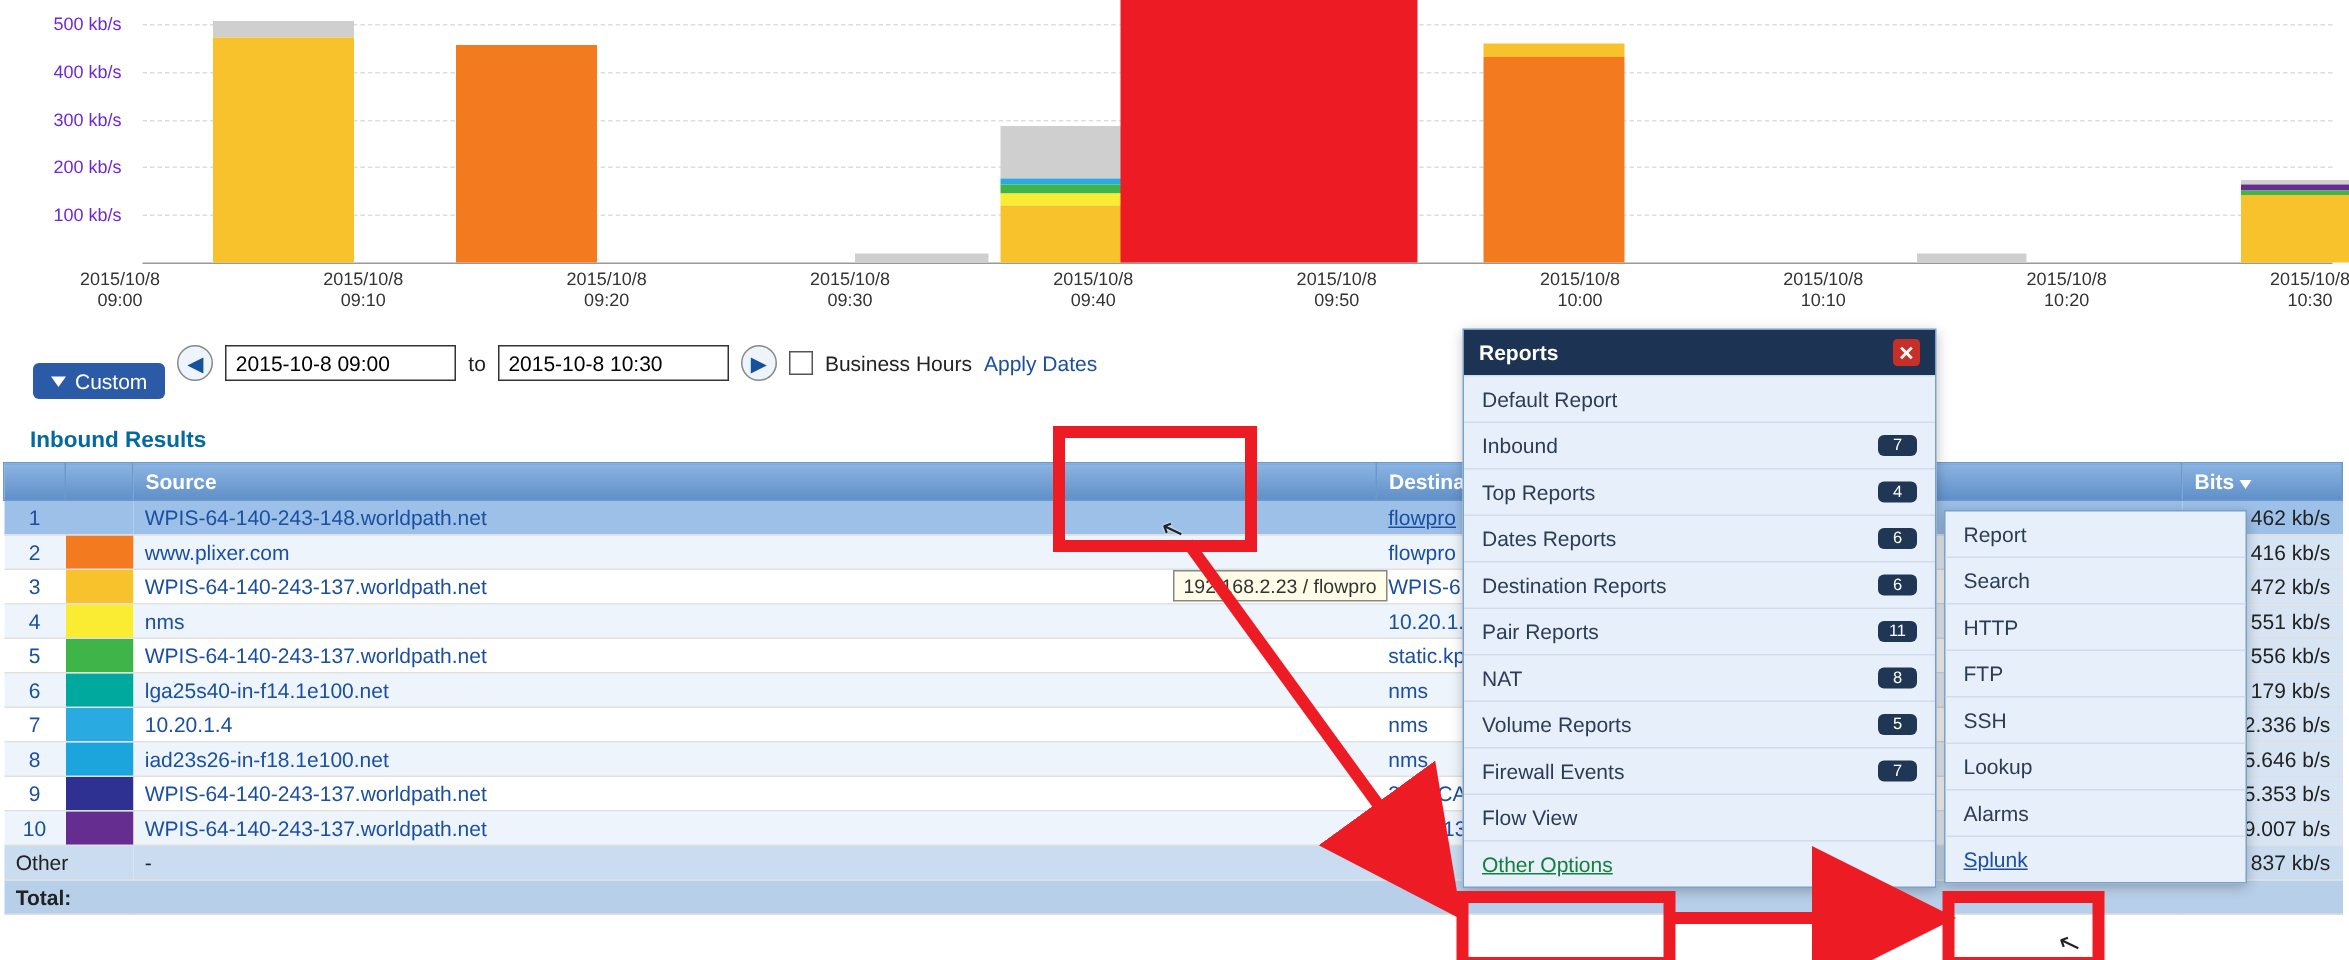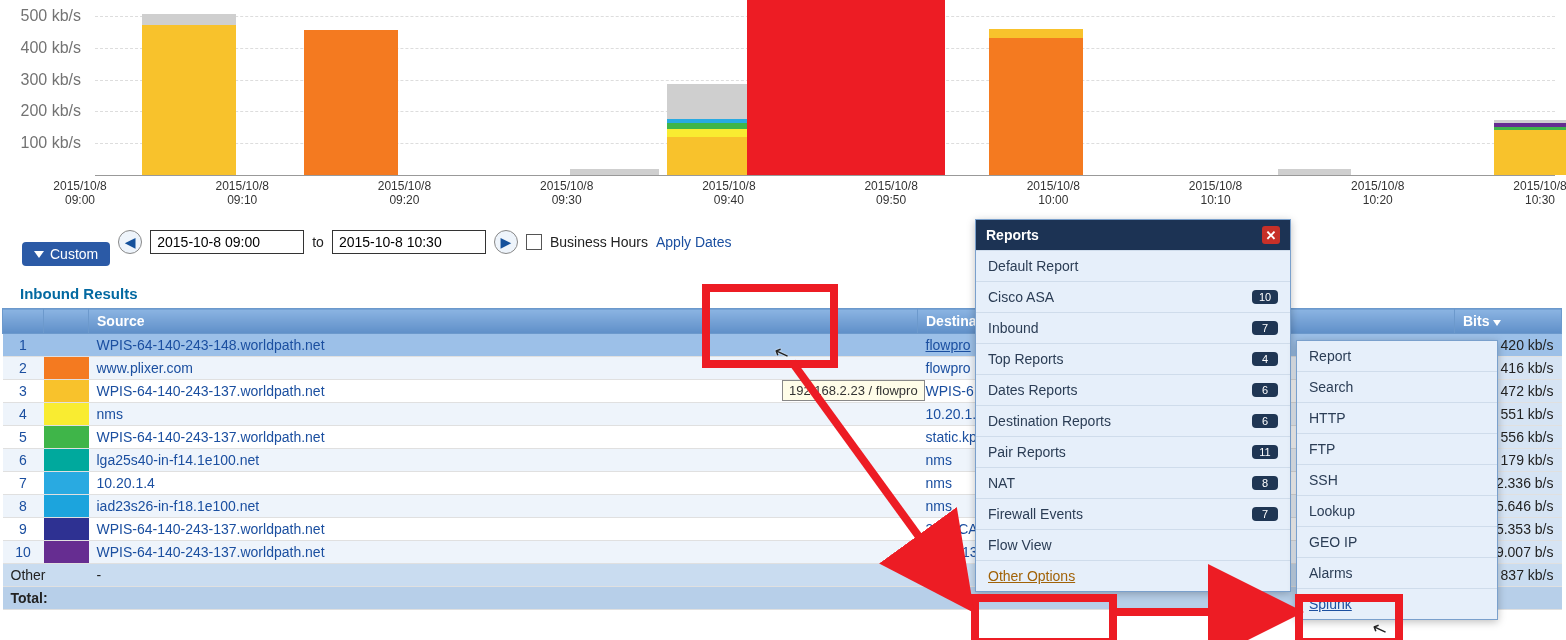--- a/index.html
+++ b/index.html
@@ -1,21 +1,21 @@
 <!DOCTYPE html>
 <html><head>
 <meta charset="utf-8">
 <style>
   html, body { margin:0; padding:0; font-family: Arial, Helvetica, sans-serif; font-size:14px; color:#222; background:#fff; }
   .page { position:relative; width:1566px; height:640px; overflow:hidden; }
 
   
   .chart { position:absolute; left:15px; top:0; width:1540px; height:180px; }
   .y-axis { position:absolute; left:0; top:0; width:70px; height:175px; }
-  .y-tick { position:absolute; right:4px; font-size:16px; color:#737373; transform:translateY(-50%); }
+  .y-tick { position:absolute; right:4px; font-size:12px; color:#6d28d9; transform:translateY(-50%); }
   .plot { position:absolute; left:80px; top:0; width:1460px; height:175px; border-bottom:1px solid #999; }
   .grid   { position:absolute; left:0; right:0; border-top:1px dashed #ddd; }
   .bar-group { position:absolute; bottom:0; }
   .bar-seg { display:block; }
   .x-axis { position:absolute; left:80px; top:180px; width:1460px; height:36px; }
   .x-tick { position:absolute; transform:translateX(-50%); text-align:center; font-size:12px; color:#333; line-height:1.15; }
 
   
   .controls { position:absolute; left:22px; top:227px; height:30px; display:flex; align-items:center; gap:8px; font-size:14px; }
   .btn-custom { background:#2b5aa6; color:#fff; padding:4px 12px; border-radius:4px; display:flex; align-items:center; gap:6px; cursor:pointer;margin-top:24px; }
@@ -47,21 +47,21 @@
   .tri-sm { display:inline-block; margin-left:4px; width:0;height:0;border-left:4px solid transparent;border-right:4px solid transparent;border-top:6px solid #fff; }
 
   .tooltip { position:absolute; background:#fffde8; border:1px solid #888; padding:2px 6px; font-size:13px; color:#333; white-space:nowrap; }
 
   
   .popup { position:absolute; width:314px; background:#e6effa; border:1px solid #7aa0cc; box-shadow:0 2px 8px rgba(0,0,0,.25); }
   .popup-hdr { background:#1c3354; color:#fff; padding:6px 10px; font-weight:bold; display:flex; justify-content:space-between; align-items:center; }
   .close-x { width:18px; height:18px; background:#c73028; color:#fff; border-radius:3px; display:flex; align-items:center; justify-content:center; font-size:13px; font-weight:bold; cursor:pointer; }
   .popup-row { display:flex; justify-content:space-between; align-items:center; padding:7px 12px; border-top:1px solid #cfdceb; color:#2b3d55; cursor:pointer; }
   .badge { background:#1f3654; color:#fff; border-radius:4px; font-size:11px; padding:1px 6px; min-width:14px; text-align:center; }
-  .popup-row.linkish span.lbl { color:#a16207; text-decoration:underline; }
+  .popup-row.linkish span.lbl { color:#15803d; text-decoration:underline; }
 
   .submenu { position:absolute; width:200px; background:#e6effa; border:1px solid #7aa0cc; box-shadow:0 2px 8px rgba(0,0,0,.25); }
   .submenu .row { padding:7px 12px; border-top:1px solid #cfdceb; color:#2b3d55; cursor:pointer; }
   .submenu .row:first-child { border-top:none; }
   .submenu .row.linkish { color:#1b4fa0; text-decoration:underline; }
 
   
   .ann-box { position:absolute; border:8px solid #ed1c24; background:transparent; pointer-events:none; }
   svg.ann { position:absolute; left:0; top:0; pointer-events:none; }
 
@@ -160,21 +160,21 @@
         <th style="width:520px"><span>Destination</span></th>
         <th class="th-right" style="width:90px"><span>Bits</span><span class="tri-sm"></span></th>
       </tr>
     </thead>
     <tbody id="tblBody">
         <tr class="sel">
           <td class="rownum">1</td>
           <td class="colorcell" style="background:#ed1c24"></td>
           <td><span class="srclink">WPIS-64-140-243-148.worldpath.net</span></td>
           <td><span class="dstlink " style="text-decoration:underline;">flowpro</span></td>
-          <td class="bitcol">420 kb/s</td>
+          <td class="bitcol">462 kb/s</td>
         </tr>
         <tr>
           <td class="rownum">2</td>
           <td class="colorcell" style="background:#f47a20"></td>
           <td><span class="srclink">www.plixer.com</span></td>
           <td><span class="dstlink" style="">flowpro</span></td>
           <td class="bitcol">416 kb/s</td>
         </tr>
         <tr>
           <td class="rownum">3</td>
@@ -250,24 +250,20 @@
   <div class="popup" style="left:975px; top:219px;">
     <div class="popup-hdr">
       <span>Reports</span>
       <span class="close-x">✕</span>
     </div>
     <div id="popupRows">
         <div class="popup-row">
           <span class="lbl">Default Report</span>
         </div>
         <div class="popup-row">
-          <span class="lbl">Cisco ASA</span>
-          <span class="badge">10</span>
-        </div>
-        <div class="popup-row">
           <span class="lbl">Inbound</span>
           <span class="badge">7</span>
         </div>
         <div class="popup-row">
           <span class="lbl">Top Reports</span>
           <span class="badge">4</span>
         </div>
         <div class="popup-row">
           <span class="lbl">Dates Reports</span>
           <span class="badge">6</span>
@@ -276,20 +272,24 @@
           <span class="lbl">Destination Reports</span>
           <span class="badge">6</span>
         </div>
         <div class="popup-row">
           <span class="lbl">Pair Reports</span>
           <span class="badge">11</span>
         </div>
         <div class="popup-row">
           <span class="lbl">NAT</span>
           <span class="badge">8</span>
+        </div>
+        <div class="popup-row">
+          <span class="lbl">Volume Reports</span>
+          <span class="badge">5</span>
         </div>
         <div class="popup-row">
           <span class="lbl">Firewall Events</span>
           <span class="badge">7</span>
         </div>
         <div class="popup-row">
           <span class="lbl">Flow View</span>
         </div>
         <div class="popup-row linkish">
           <span class="lbl">Other Options</span>
@@ -298,21 +298,20 @@
   </div>
 
   <div class="submenu" style="left:1296px; top:340px;">
     <div id="submenuRows">
         <div class="row">Report</div>
         <div class="row">Search</div>
         <div class="row">HTTP</div>
         <div class="row">FTP</div>
         <div class="row">SSH</div>
         <div class="row">Lookup</div>
-        <div class="row">GEO IP</div>
         <div class="row">Alarms</div>
         <div class="row linkish">Splunk</div>
       </div>
   </div>
   <div class="cursor" style="left:1372px; top:618px;">↖</div>
 
   <div class="ann-box" style="left:702px; top:284px; width:120px; height:68px;"></div>
   <div class="ann-box" style="left:971px; top:594px; width:130px; height:36px;"></div>
   <div class="ann-box" style="left:1295px; top:594px; width:92px; height:36px;"></div>
 

